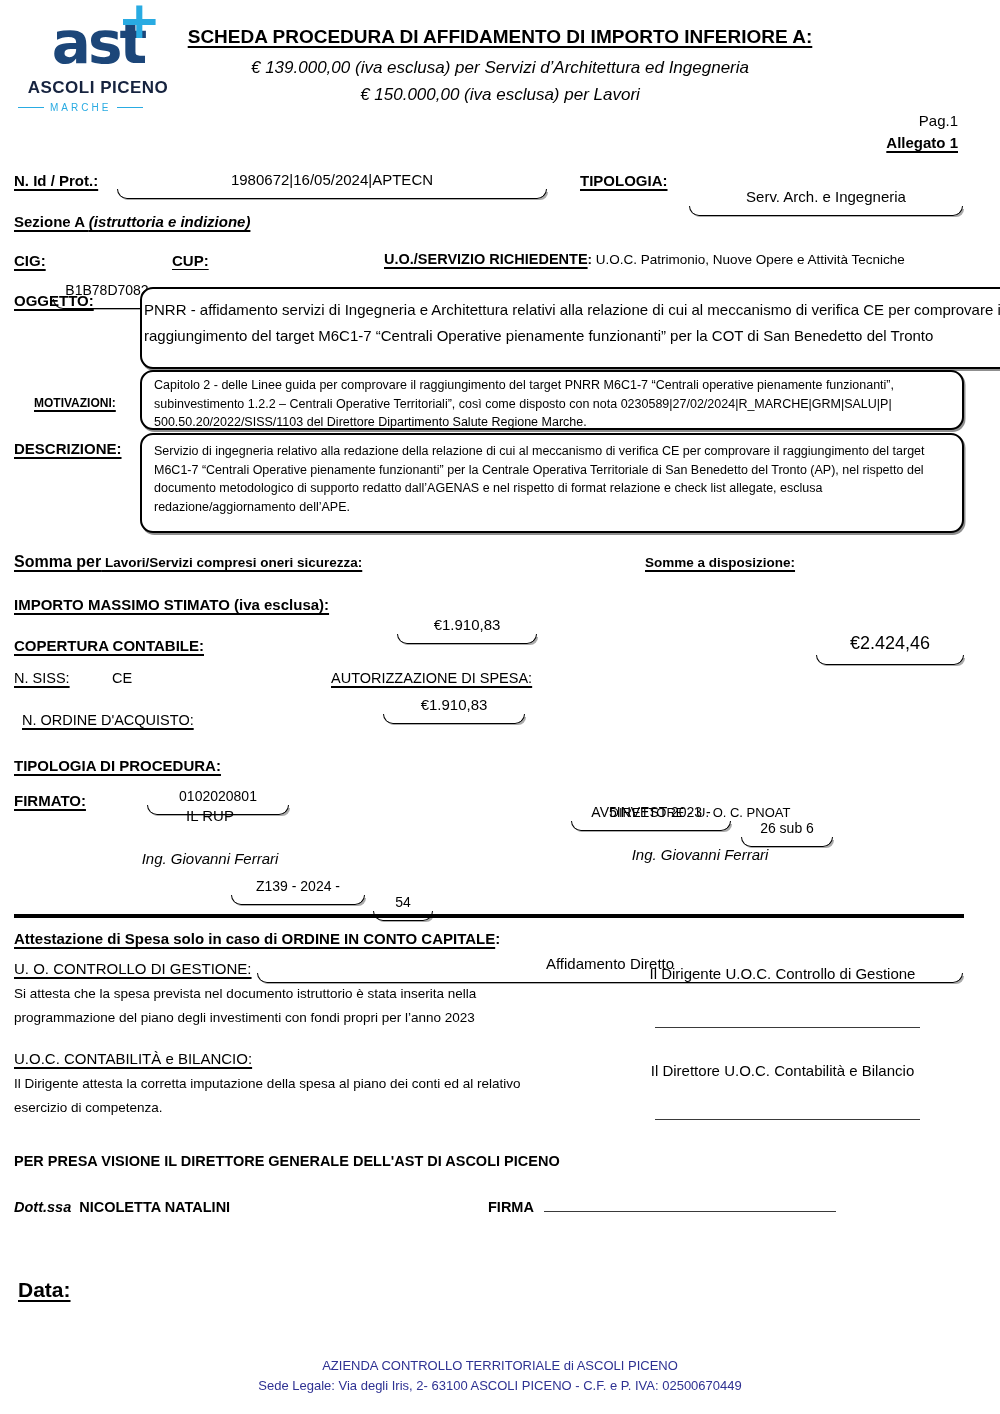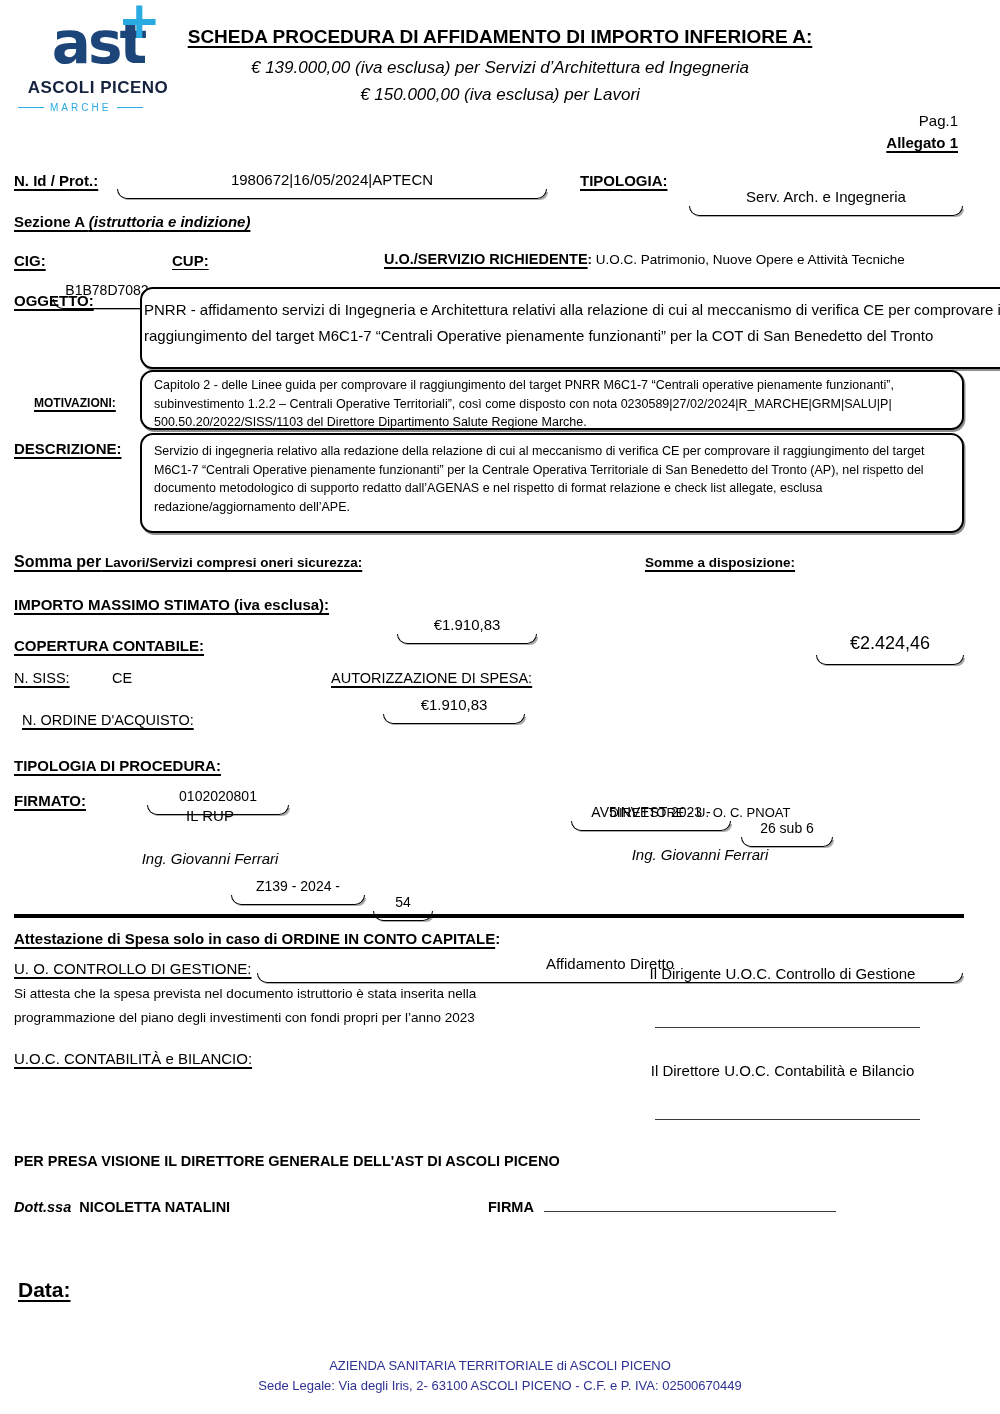--- a/index.html
+++ b/index.html
@@ -139,34 +139,35 @@
   <div class="abs b" style="left:14px; top:930px; font-size:15px;text-align:right;">
     <span class="u">Attestazione di Spesa solo in caso di ORDINE IN CONTO CAPITALE</span><span>:</span>
   </div>
 
   <div class="abs u" style="left:14px; top:960px; font-size:15px;">U. O. CONTROLLO DI GESTIONE:</div>
   <div class="abs" style="left:14px; top:982px; width:540px; font-size:13.5px; line-height:24px;">Si attesta che la spesa prevista nel documento istruttorio è stata inserita nella programmazione del piano degli investimenti con fondi propri per l’anno 2023</div>
   <div class="abs ctr" style="left:625px; top:965px; width:315px; font-size:15px;">Il Dirigente U.O.C. Controllo di Gestione</div>
   <div class="abs sigline" style="left:655px; top:1026px; width:265px;"></div>
 
   <div class="abs u" style="left:14px; top:1050px; font-size:15px;">U.O.C. CONTABILITÀ e BILANCIO:</div>
+  <div class="abs" style="left:14px; top:1072px; width:520px; font-size:13.5px; line-height:24px;">Il Dirigente attesta la corretta imputazione della spesa al piano dei conti ed al relativo esercizio di competenza.</div>
   <div class="abs ctr" style="left:625px; top:1062px; width:315px; font-size:15px;">Il Direttore U.O.C. Contabilità e Bilancio</div>
   <div class="abs sigline" style="left:655px; top:1118px; width:265px;"></div>
 
   <div class="abs b" style="left:14px; top:1153px; font-size:14.5px;">PER PRESA VISIONE IL  DIRETTORE GENERALE DELL'AST DI ASCOLI PICENO</div>
 
   <div class="abs" style="left:14px; top:1199px; font-size:14.5px;">
     <span class="b i">Dott.ssa</span>
     <span class="b" style="margin-left:4px;">NICOLETTA NATALINI</span>
   </div>
   <div class="abs" style="left:488px; top:1199px; font-size:14.5px;">
     <span class="b">FIRMA</span>
     <span class="sigline" style="width:292px; margin-left:6px;"></span>
   </div>
 
   <div class="abs b u" style="left:18px; top:1278px; font-size:21px;">Data:</div>
 
   <div class="footer">
-    <div>AZIENDA SANITARIA TERRITORIALE di ASCOLI PICENO</div>
+    <div>AZIENDA CONTROLLO TERRITORIALE di ASCOLI PICENO</div>
     <div>Sede Legale: Via degli Iris, 2- 63100 ASCOLI PICENO - C.F. e P. IVA: 02500670449</div>
   </div>
 
 </div>
 
 </body></html>

